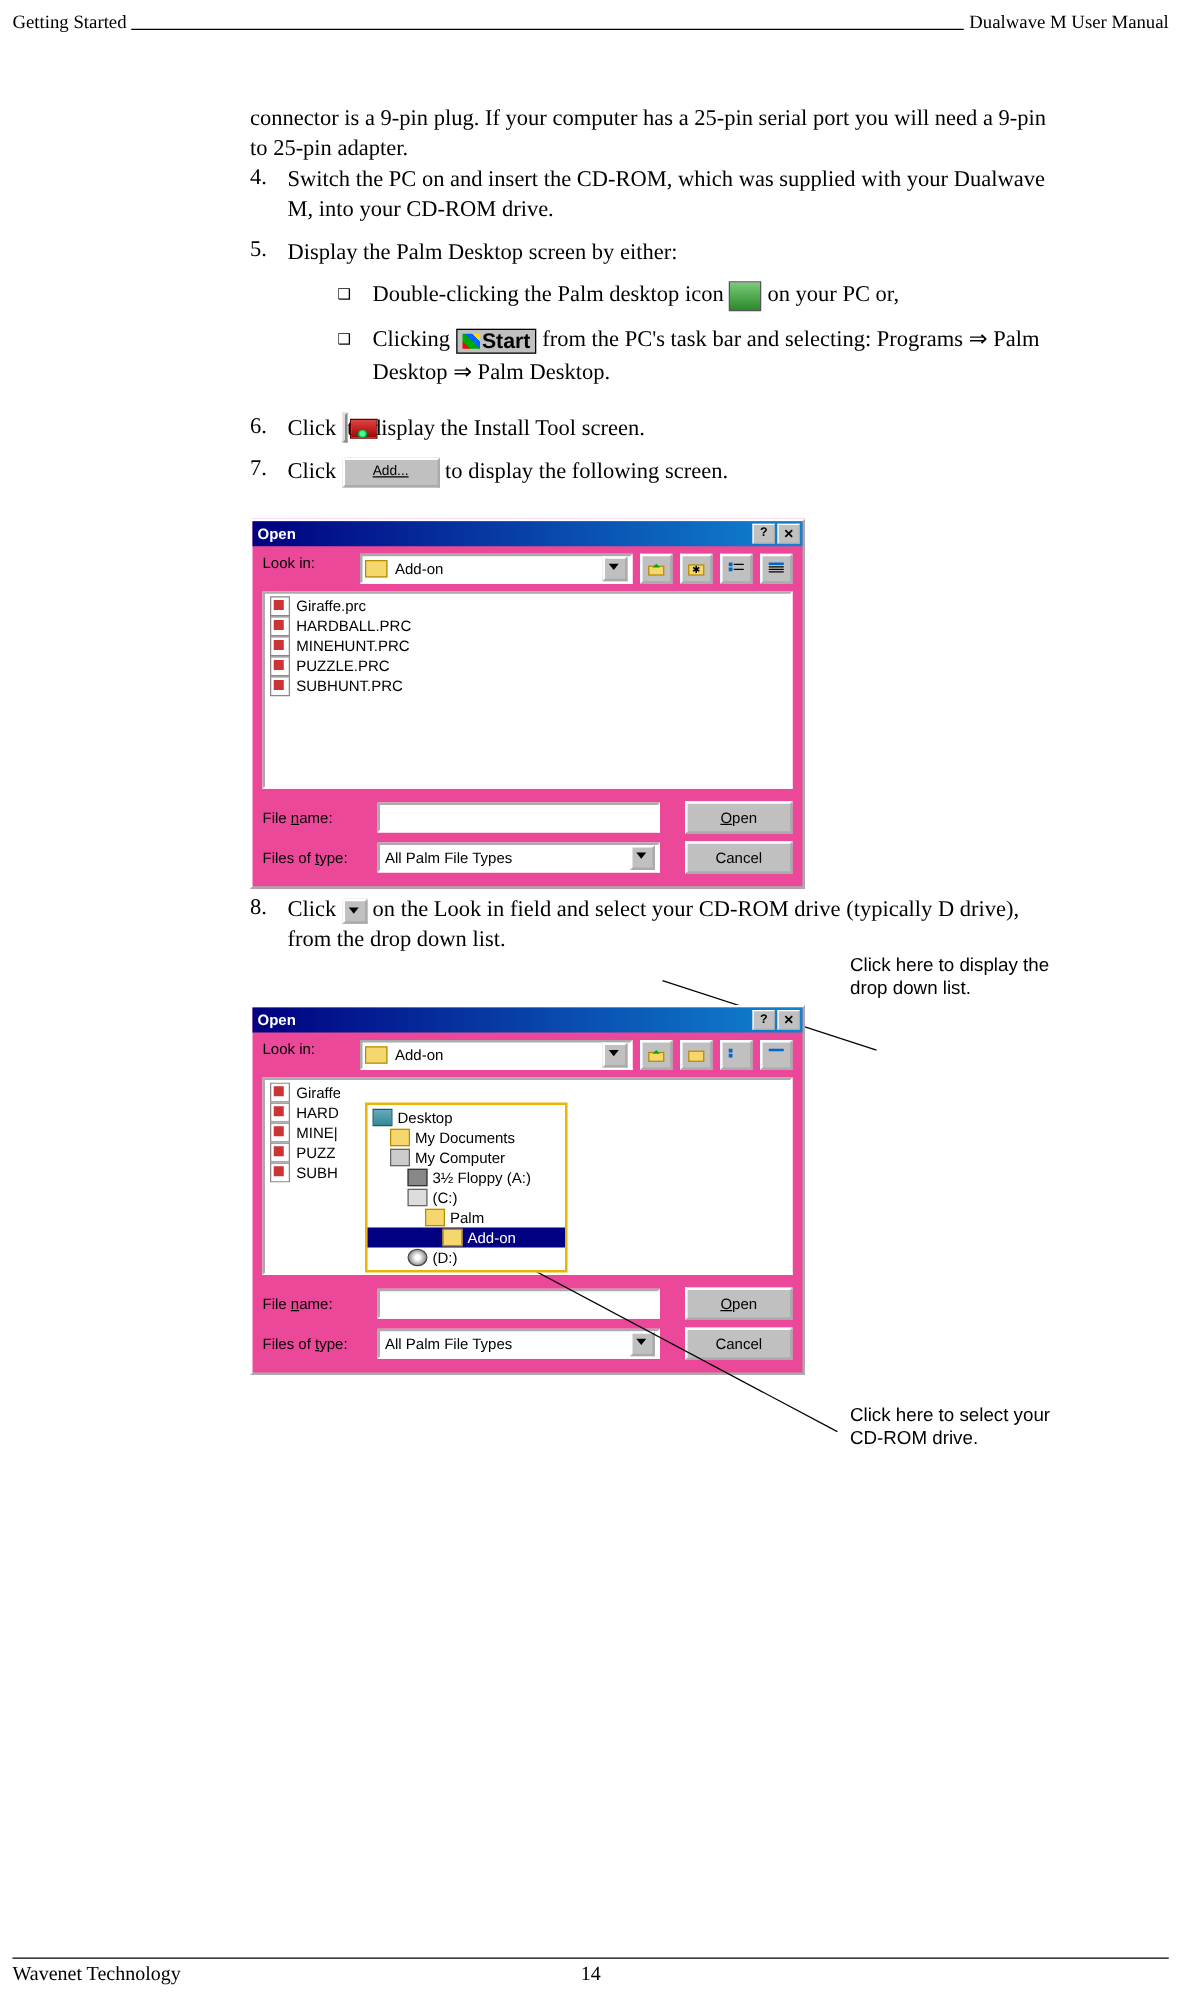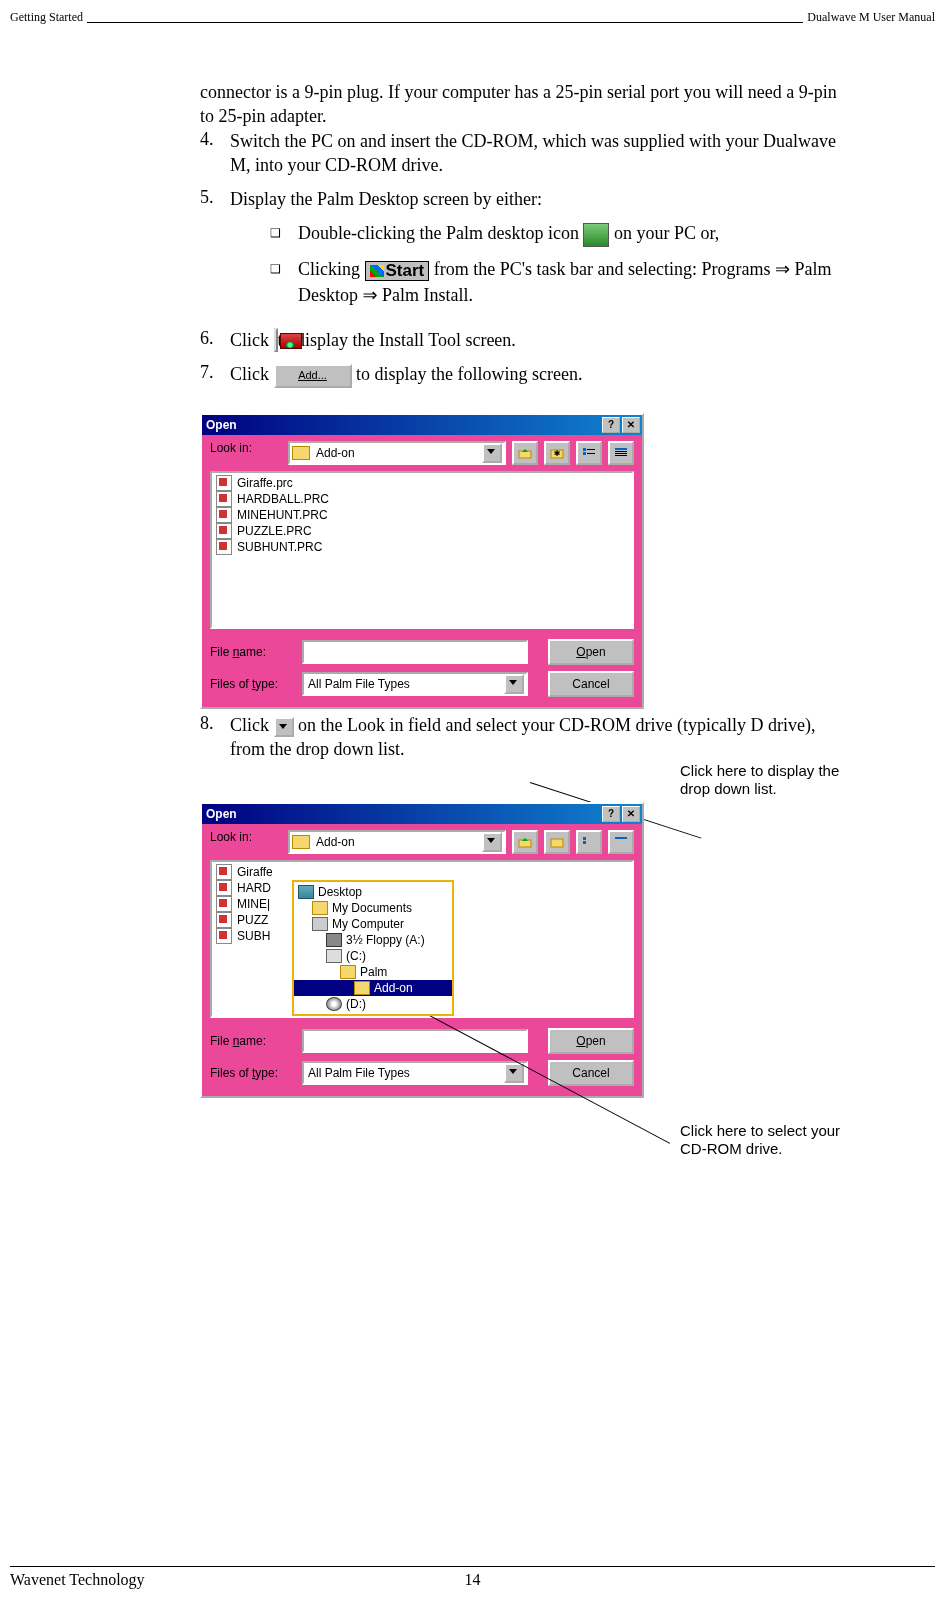--- a/index.html
+++ b/index.html
@@ -16,21 +16,21 @@
     min-height: 1601px;
     position: relative;
     padding: 10px 0 0 0;
     box-sizing: border-box;
   }
   .header {
     display: flex;
     justify-content: space-between;
     align-items: center;
     padding: 0 10px 0 10px;
-    font-size: 12px;
+    font-size: 15px;
   }
   .header-line {
     border-bottom: 1px solid #000;
     flex: 1;
     margin: 0 4px;
     height: 10px;
   }
   .header-left { white-space: nowrap; }
   .header-right { white-space: nowrap; }
   .content {
@@ -208,21 +208,21 @@
               <span class="body">
                 <span>Clicking </span>
                 <span class="start-button">
                   <span class="flag"></span>
                   <span>Start</span>
                 </span>
                 <span> from the PC's task bar and selecting: Programs </span>
                 <span class="arrow-sym">⇒</span>
                 <span> Palm Desktop </span>
                 <span class="arrow-sym">⇒</span>
-                <span> Palm Install.</span>
+                <span> Palm Desktop.</span>
               </span>
             </li>
           </ul>
         </span>
       </li>
 
       <li>
         <span class="num">6.</span>
         <span class="body">
           <span>Click </span>

